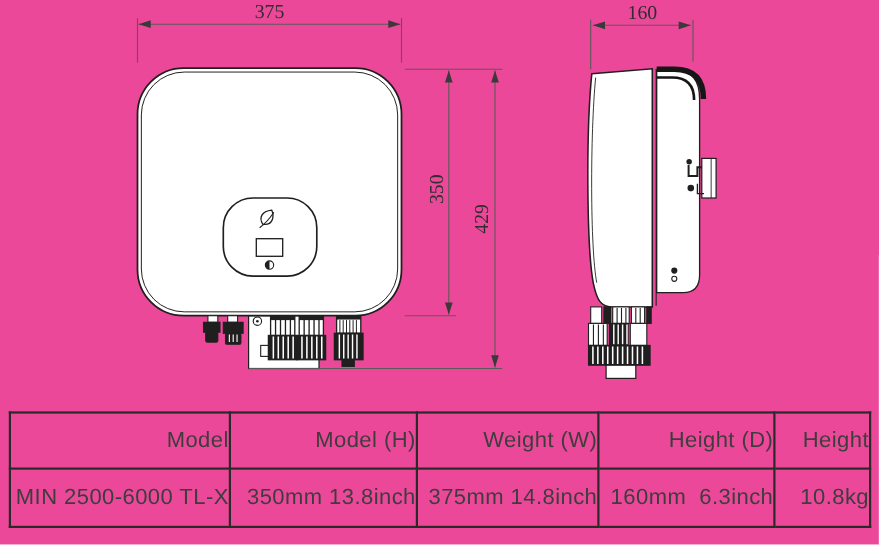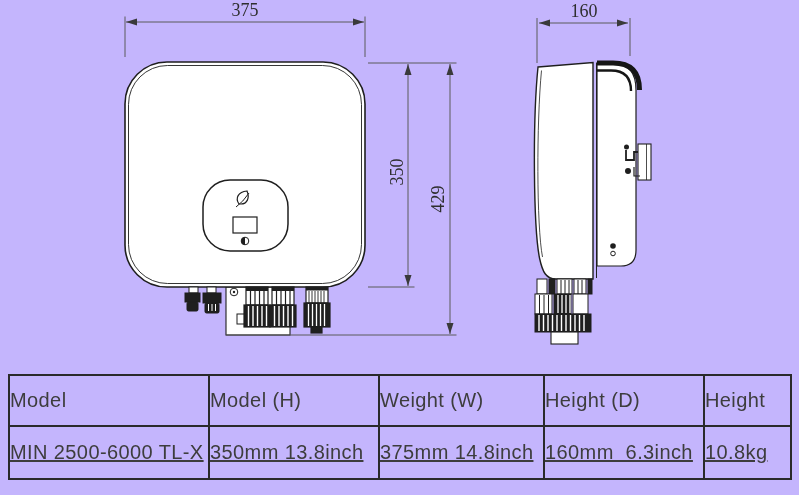--- a/index.html
+++ b/index.html
@@ -1,35 +1,35 @@
 <!DOCTYPE html>
 <html><head>
 <meta charset="utf-8">
 <style>
   html,body{margin:0;padding:0;background:#fff;}
   .canvas{
-    position:relative;width:799px;height:495px;background:#c4b5fd;overflow:hidden;
+    position:relative;width:799px;height:495px;background:#ec4899;overflow:hidden;
     font-family:"Liberation Sans",sans-serif;
   }
   .drawing{position:absolute;left:0;top:0;}
   svg text.dim{
     font-family:"Liberation Serif","DejaVu Serif",serif;
     font-size:18px;fill:#2e2e2e;
   }
   .spec-table{
     position:absolute;left:8px;top:374px;width:782px;height:104px;
     border-collapse:collapse;table-layout:fixed;
   }
   .spec-table td{
-    border:2px solid #2a2a2a;text-align:left;vertical-align:middle;
+    border:2px solid #2a2a2a;text-align:right;vertical-align:middle;
     font-size:20px;color:#3d3d3d;letter-spacing:0.4px;white-space:pre;
     padding:0;
   }
   .spec-table tr.hdr td{height:49px;}
-  .spec-table tr.val td{height:51px;text-decoration:underline;}
+  .spec-table tr.val td{height:51px;}
 </style>
 </head>
 <body>
 
 <div class="canvas">
 
   <svg class="drawing" width="799" height="372" viewBox="0 0 799 372">
     <defs>
       <marker id="arr" viewBox="0 0 12 8" refX="11.5" refY="4" markerWidth="12" markerHeight="8" orient="auto">
         <path d="M0.5,0.5 L11.5,4 L0.5,7.5 Z" fill="#3a3a3a"></path>

